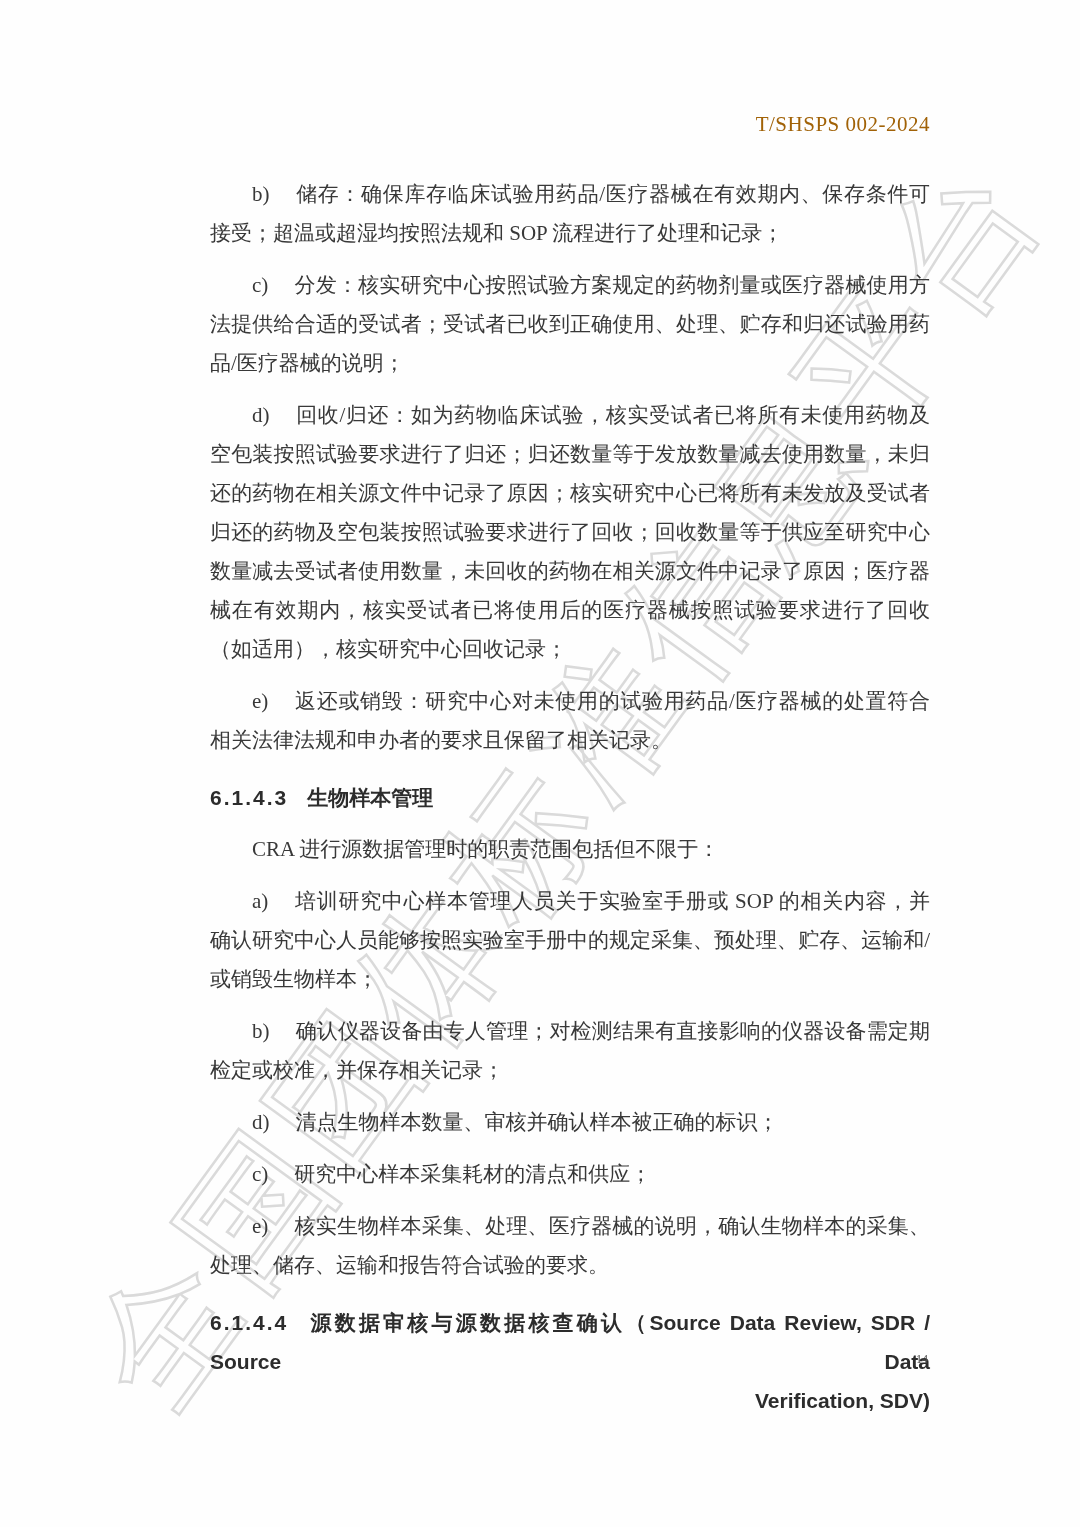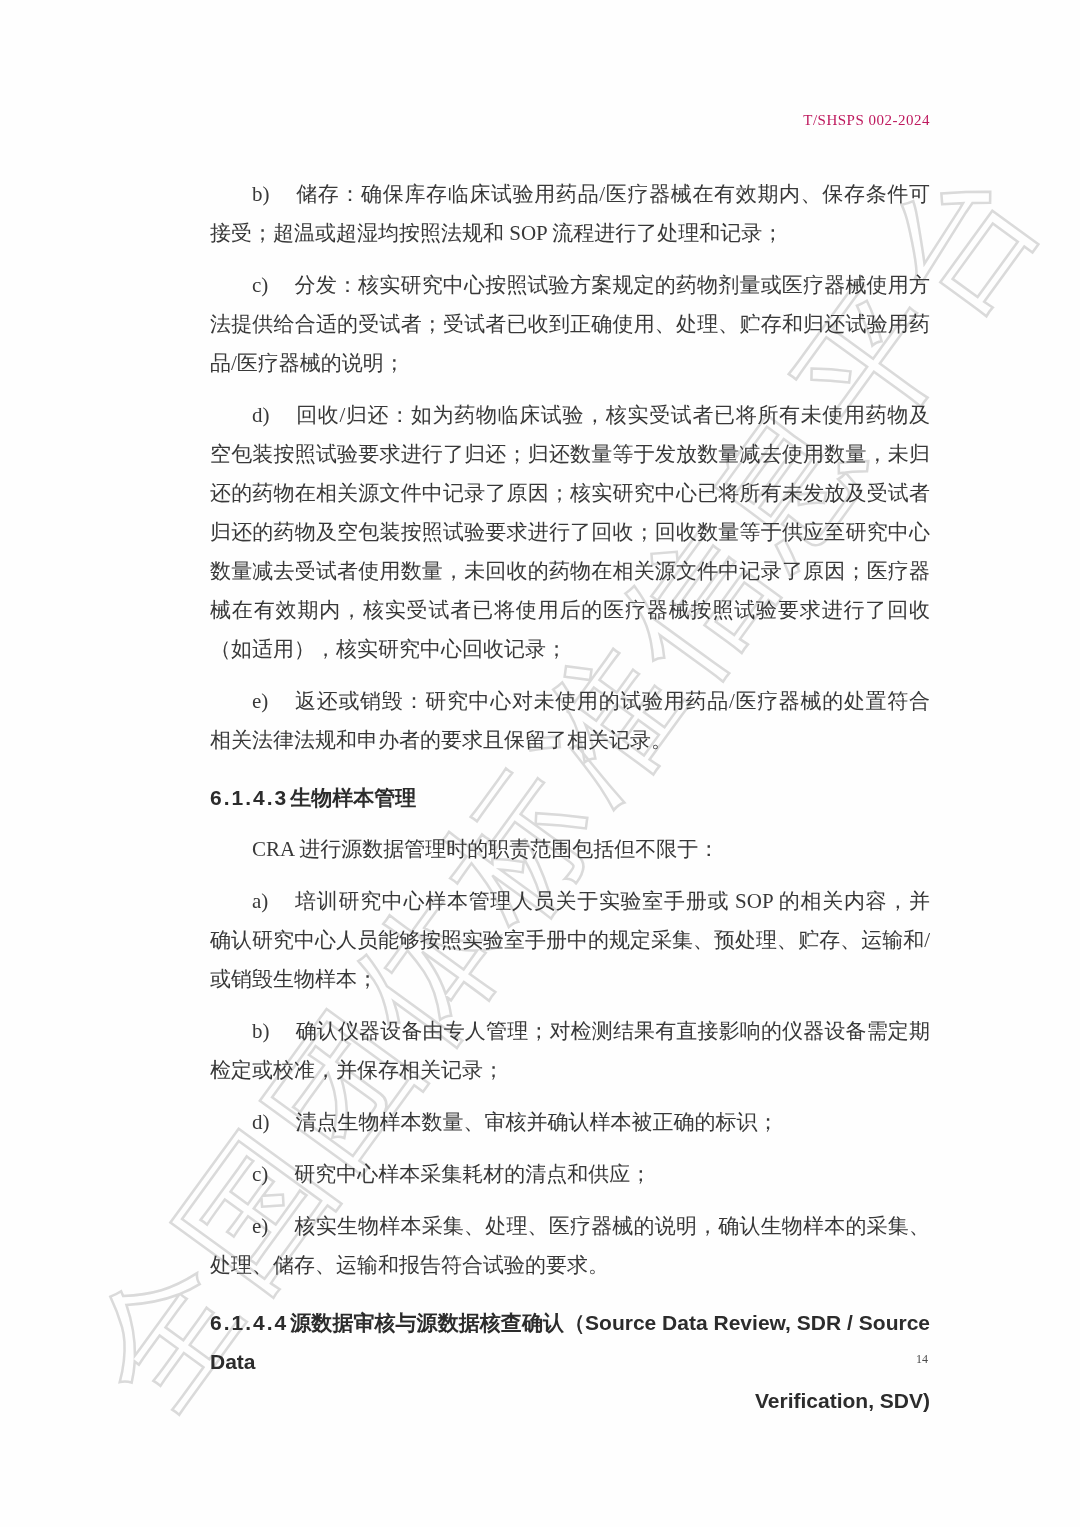--- a/index.html
+++ b/index.html
@@ -35,23 +35,23 @@
   @supports (-webkit-text-stroke: 2px #d8d8d8) {
     .watermark {
       color: transparent;
       -webkit-text-stroke: 2.5px #dadada;
     }
   }
   .doc-header {
     position: absolute;
     top: 112px;
     right: 150px;
-    font-size: 15px;
+    font-size: 21px;
     letter-spacing: 0.5px;
-    color: #be185d;
+    color: #a16207;
     z-index: 2;
   }
   .content {
     position: absolute;
     left: 210px;
     right: 150px;
     top: 175px;
     z-index: 1;
   }
   .para {
@@ -70,21 +70,21 @@
   .heading {
     margin: 18px 0 13px 0;
     font-family: "Liberation Sans", "DejaVu Sans", sans-serif;
     font-weight: 700;
     font-size: 21px;
     line-height: 39px;
     color: #2c2c2c;
   }
   .heading .heading-number {
     letter-spacing: 2px;
-    margin-right: 2px;
+    margin-right: 19px;
   }
   .h644-line1 {
     text-align: justify;
     text-align-last: justify;
   }
   .h644-line2 {
     padding-left: 40px;
     text-align: right;
   }
   .page-number {

